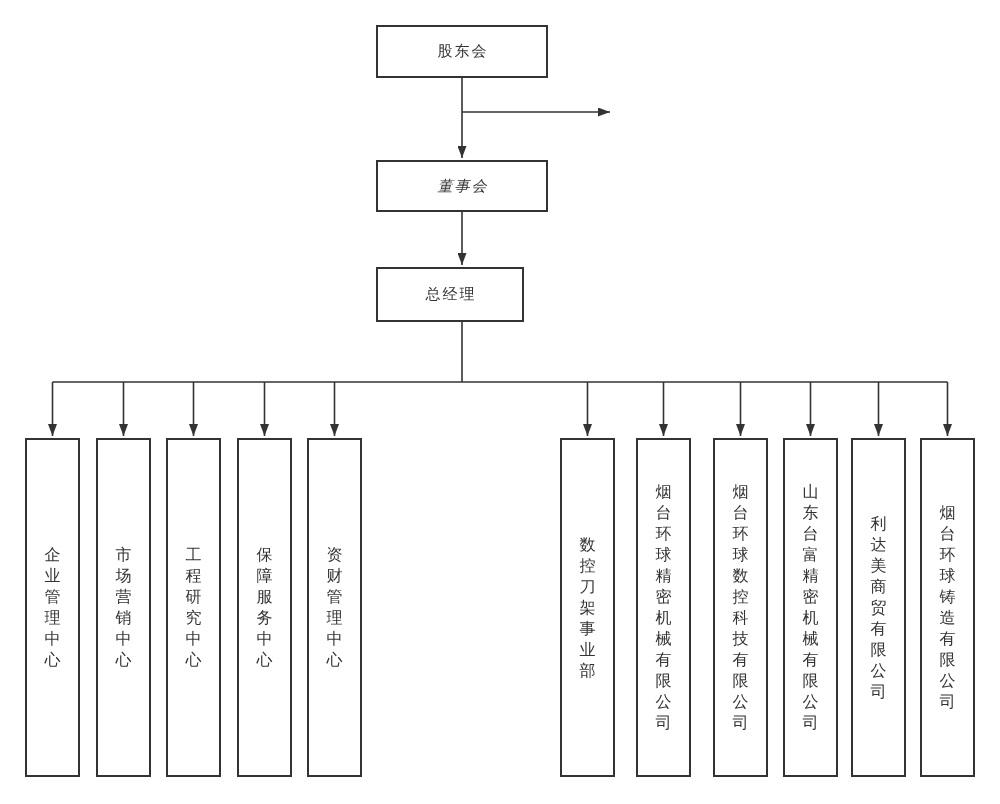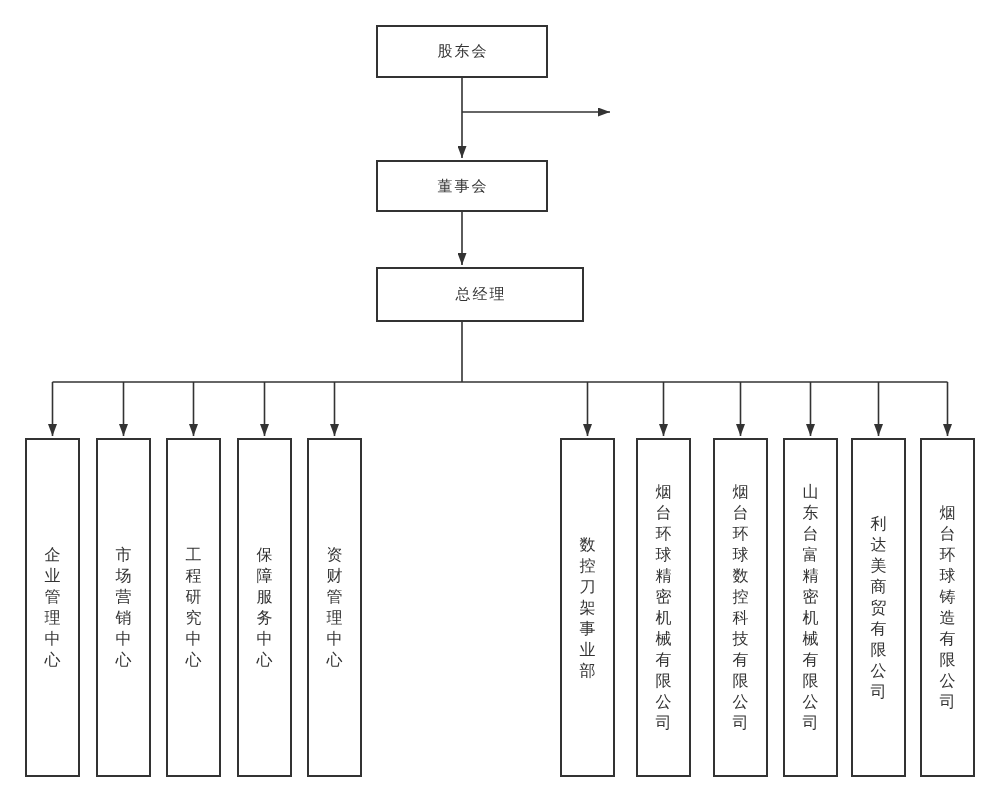--- a/index.html
+++ b/index.html
@@ -53,22 +53,22 @@
     flex-direction: column;
     align-items: center;
     gap: 5px;
     font-size: 16px;
     line-height: 1;
     color: #333333;
   }
   
   .pos-shareholders { left: 376px; top: 25px;  width: 172px; height: 53px; }
   .pos-supervisory  { left: 612px; top: 85px;  width: 178px; height: 55px; }
-  .pos-board        { left: 376px; top: 160px; width: 172px; height: 52px; }
-  .pos-gm           { left: 376px; top: 267px; width: 208px; height: 55px; }
+  .pos-board        { left: 376px; top: 160px; width: 172px; height: 52px; font-style: italic; }
+  .pos-gm           { left: 376px; top: 267px; width: 148px; height: 55px; }
   
   .u0  { left: 25px;  }
   .u1  { left: 96px;  }
   .u2  { left: 166px; }
   .u3  { left: 237px; }
   .u4  { left: 307px; }
   .u5  { left: 560px; }
   .u6  { left: 636px; }
   .u7  { left: 713px; }
   .u8  { left: 783px; }

